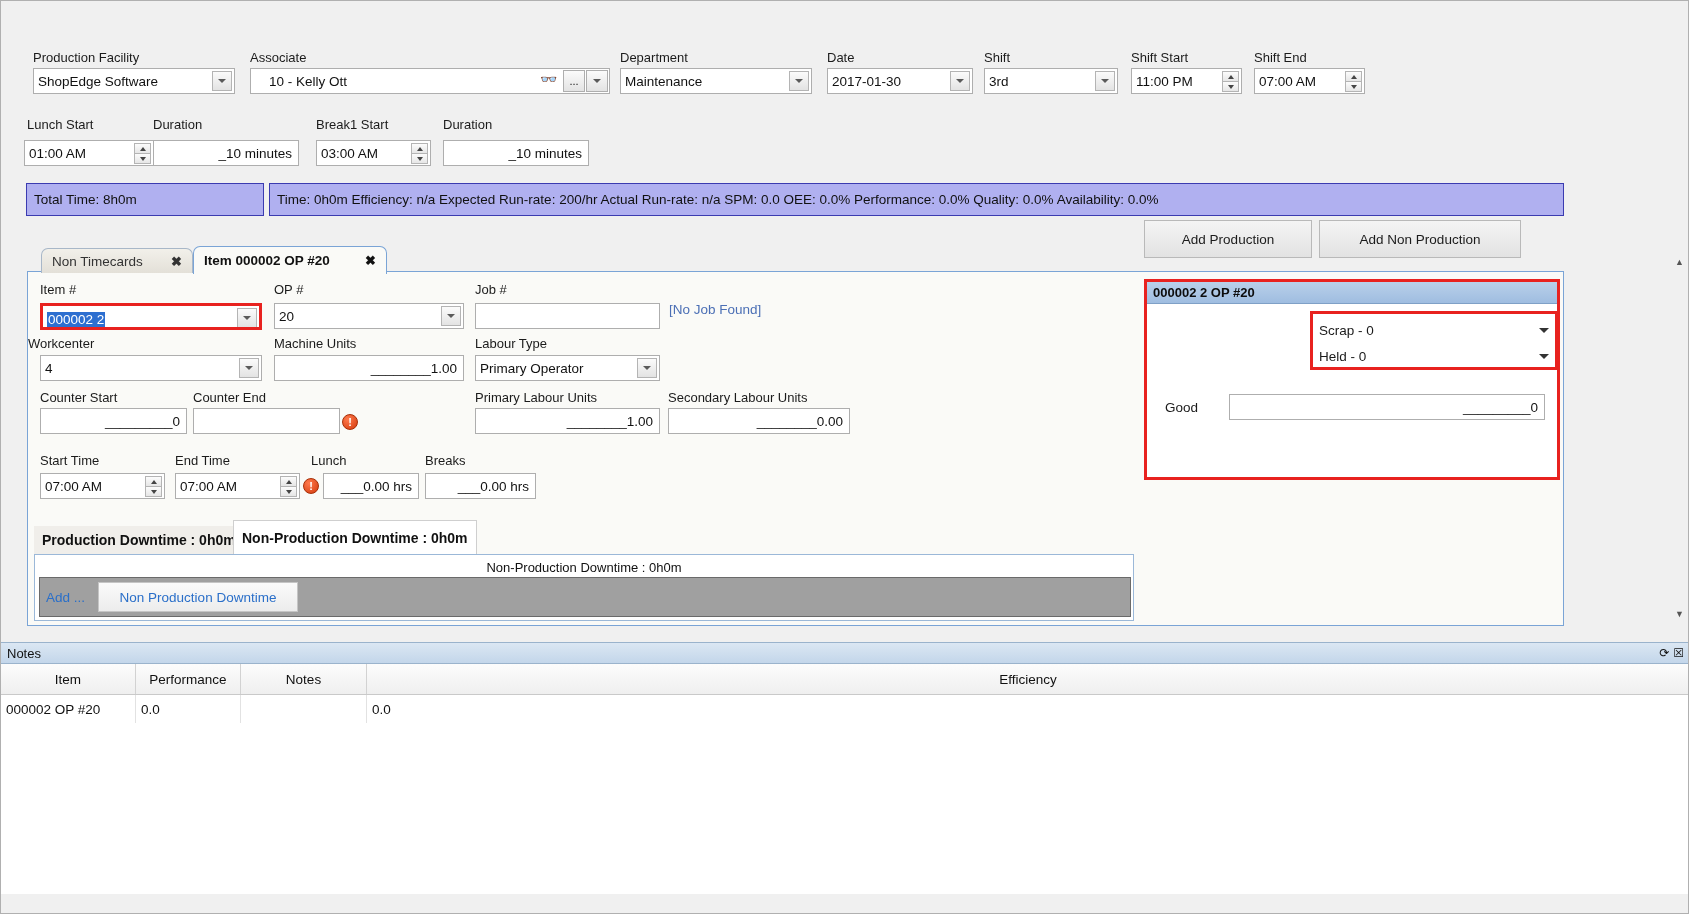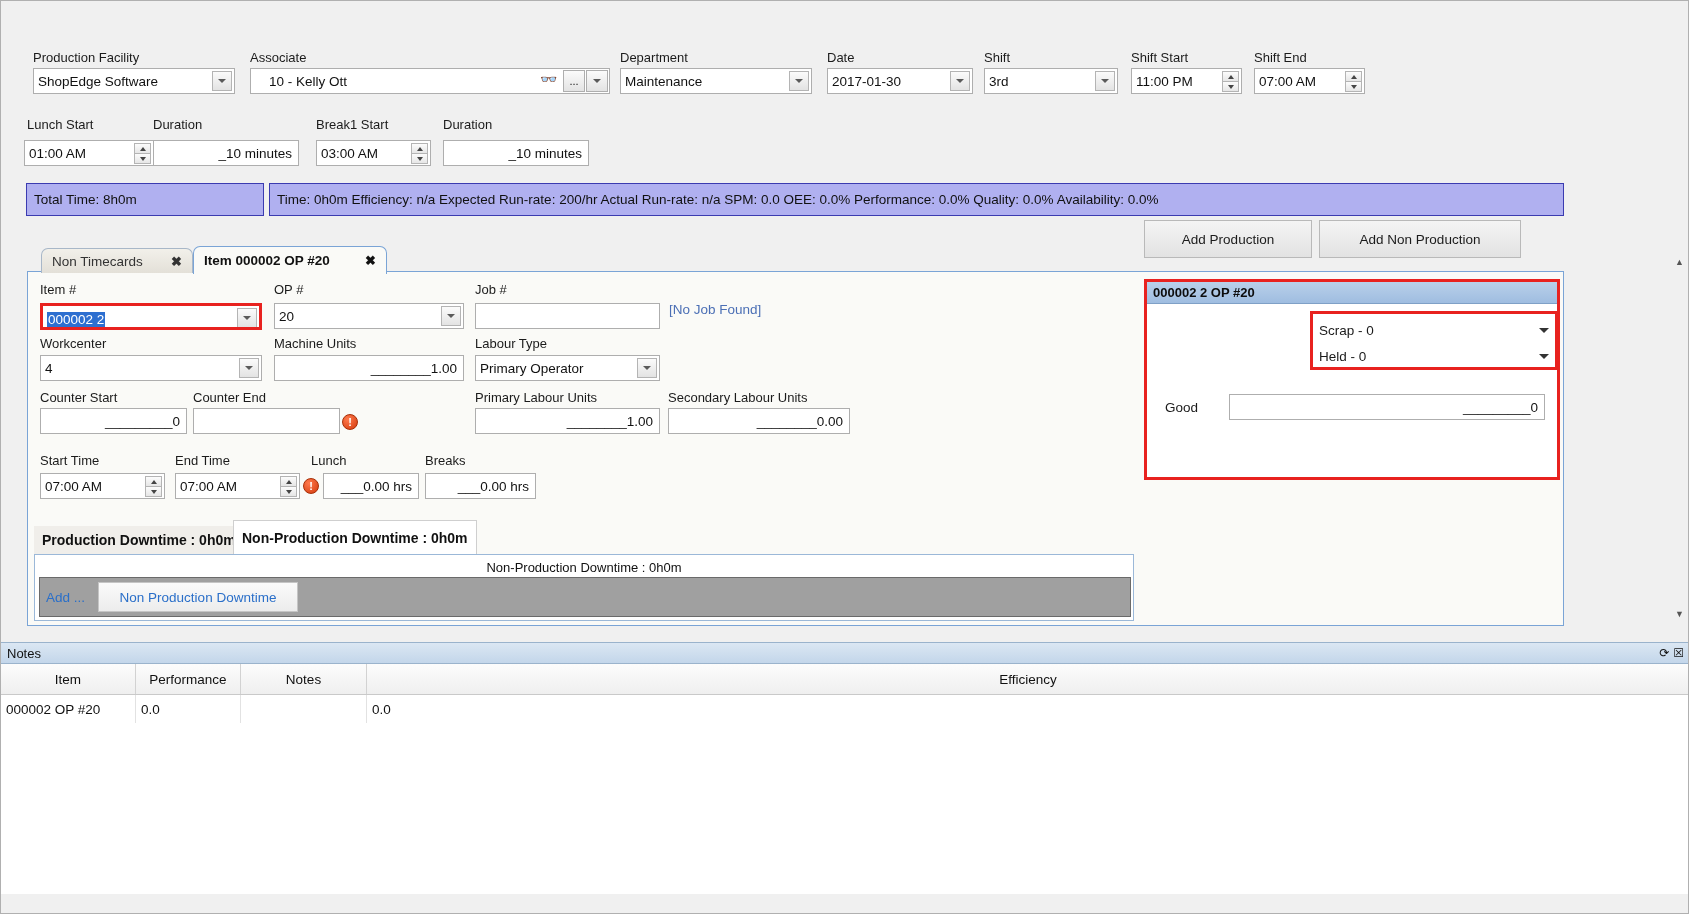--- a/index.html
+++ b/index.html
@@ -421,21 +421,21 @@
     <span>20</span>
     <span class="arrow"></span>
   </div>
 
   <div class="lbl" style="left:474px; top:281px;">Job #</div>
   <div class="fld" style="left:474px; top:302px; width:185px;">
     <span></span>
   </div>
   <div class="nojob" style="left:668px; top:301px;">[No Job Found]</div>
 
-  <div class="lbl" style="left:39px; top:335px;">Workcenter</div>
+  <div class="lbl" style="left:27px; top:335px;">Workcenter</div>
   <div class="fld combo" style="left:39px; top:354px; width:222px;">
     <span>4</span>
     <span class="arrow"></span>
   </div>
 
   <div class="lbl" style="left:273px; top:335px;">Machine Units</div>
   <div class="fld right" style="left:273px; top:354px; width:190px;">
     <span class="mono-mask">________1.00</span>
   </div>
 

